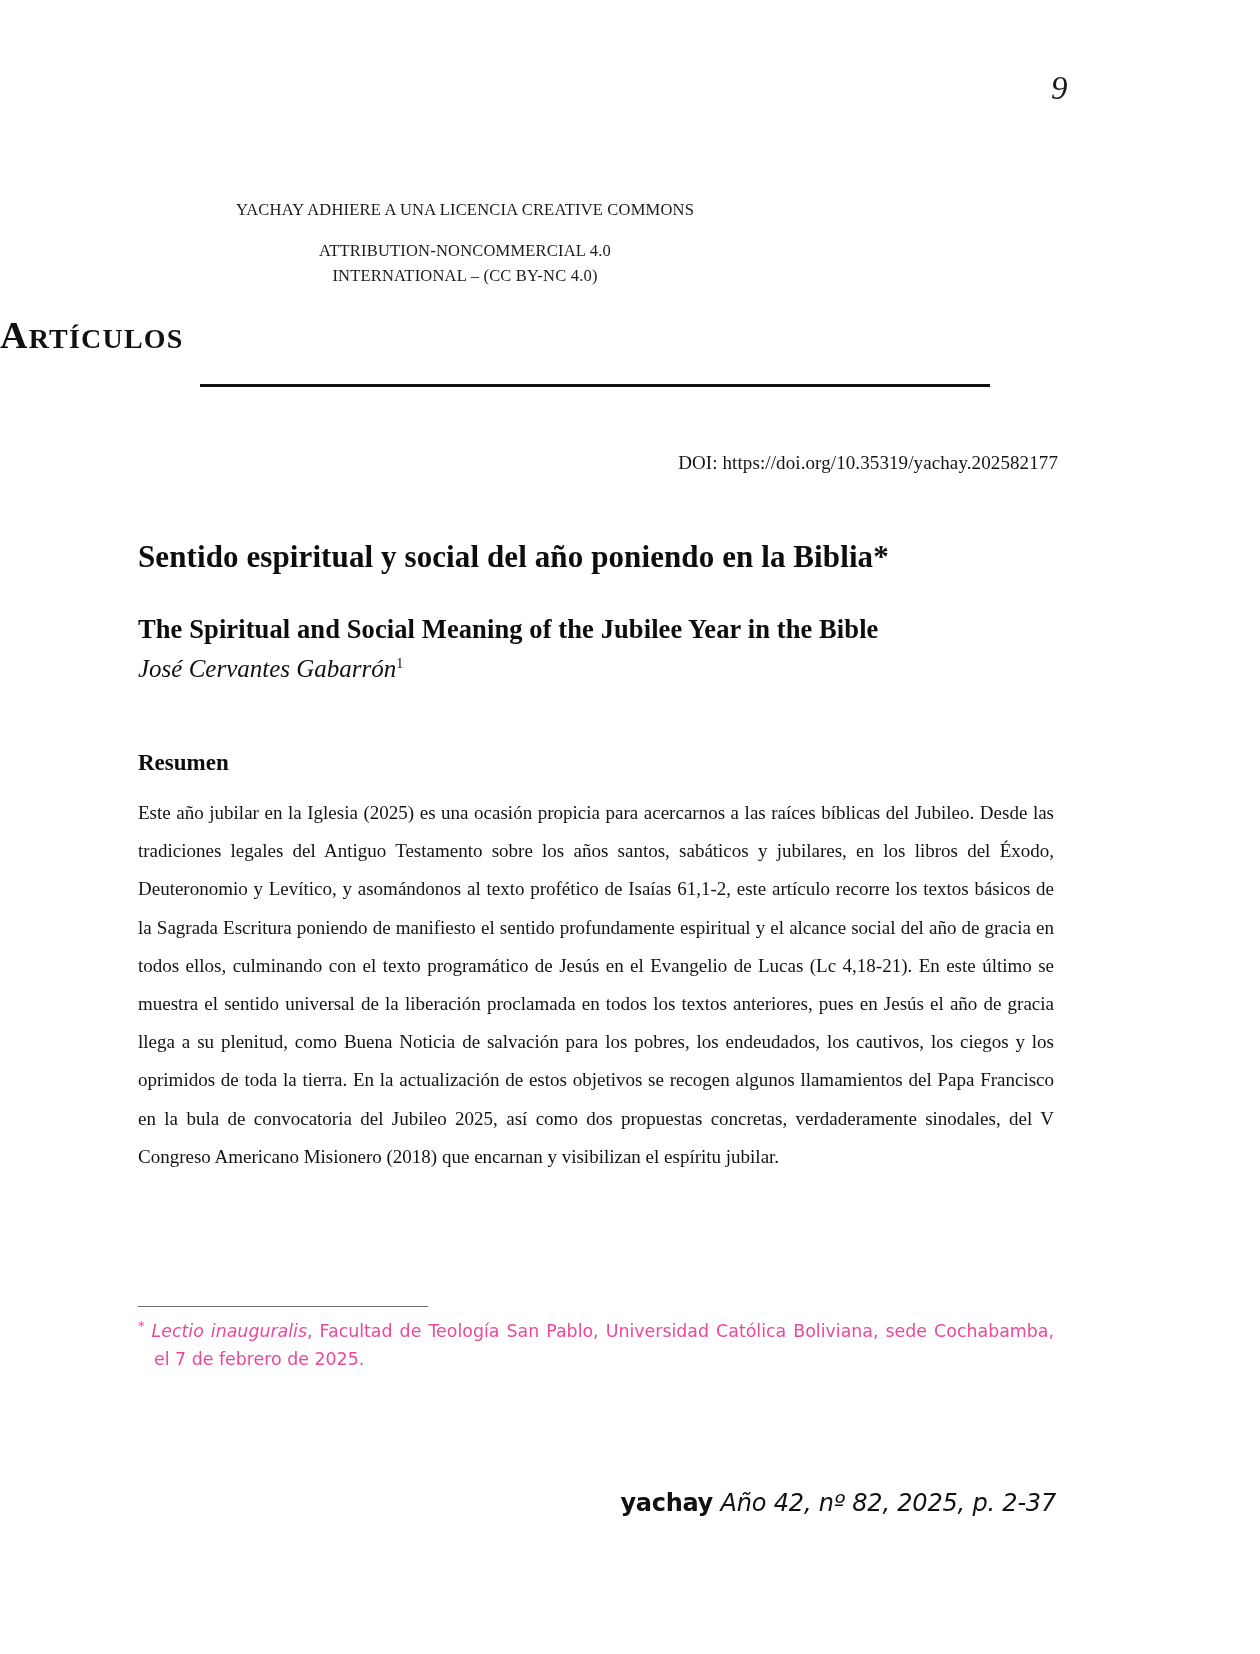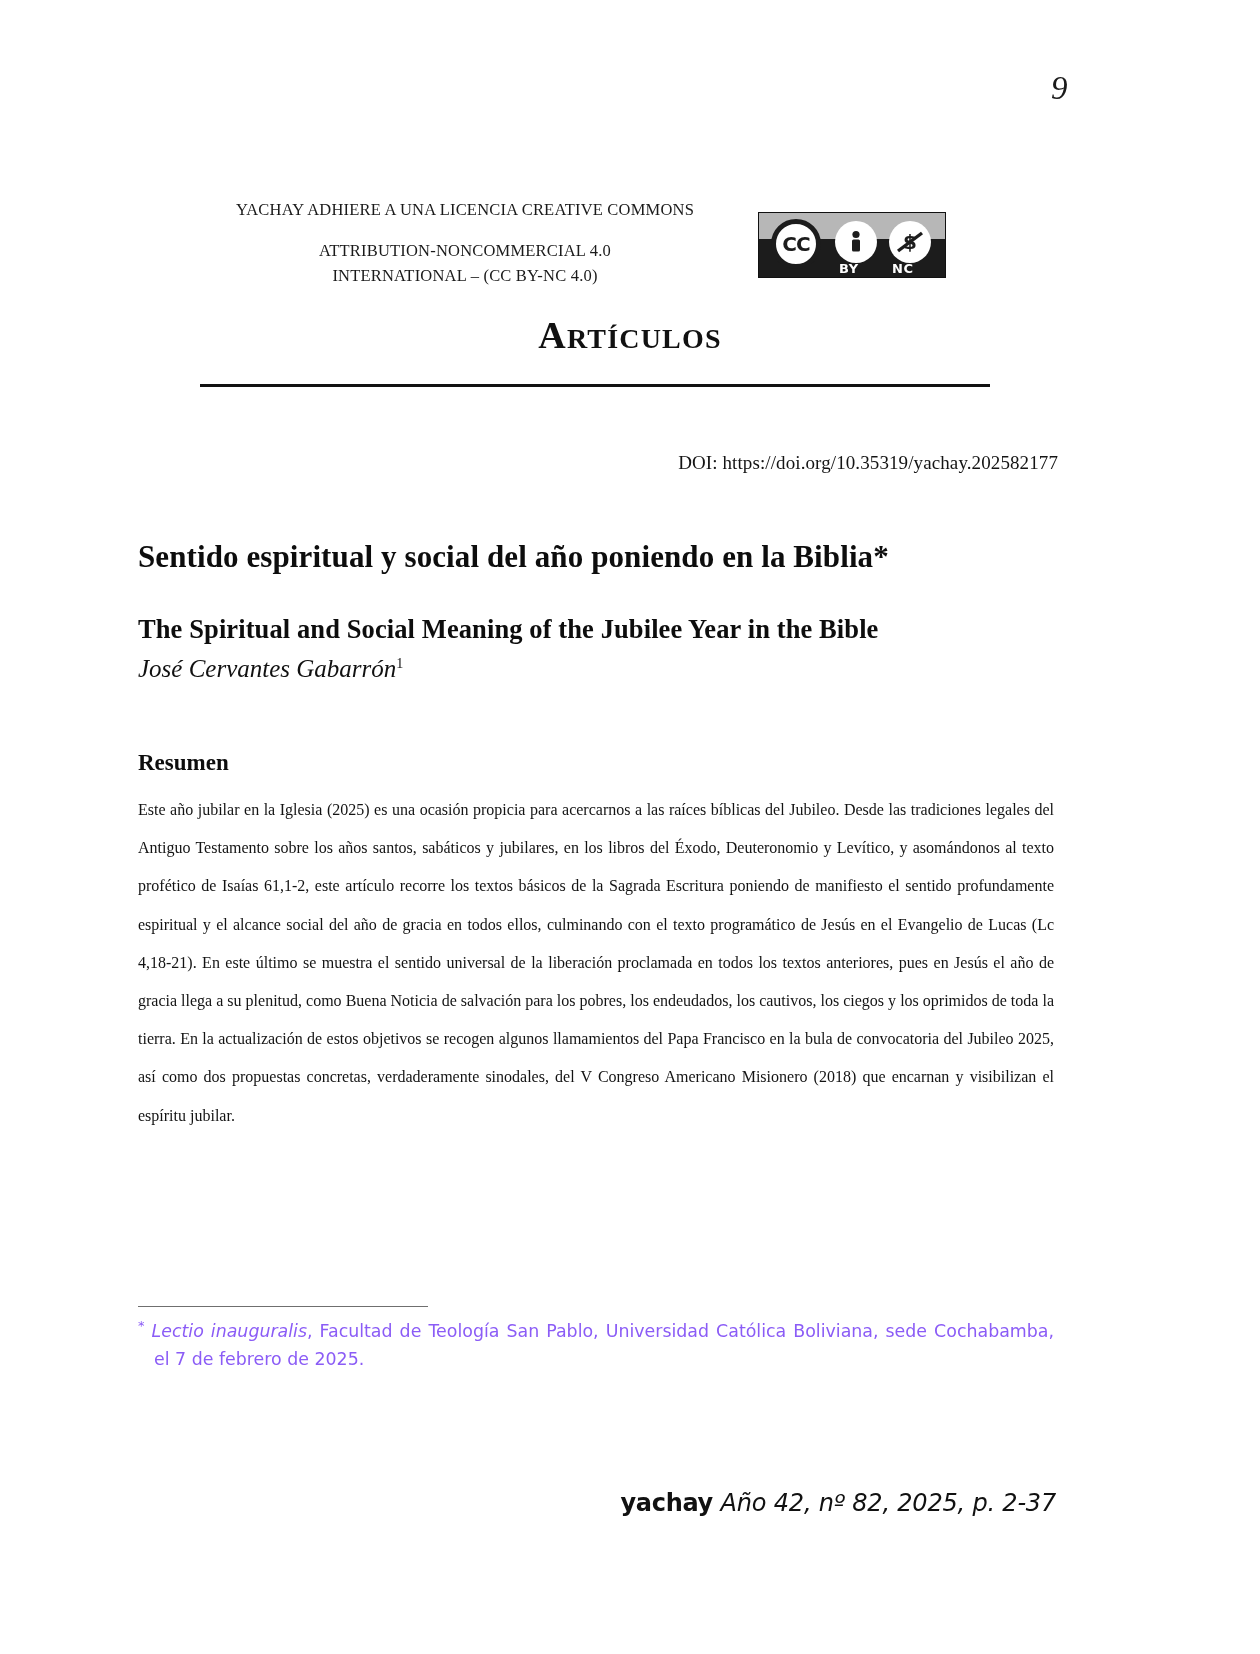--- a/index.html
+++ b/index.html
@@ -122,21 +122,21 @@
   }
   .cc-label.by { left: 80px; top: 48px; }
   .cc-label.nc { left: 133px; top: 48px; }
 
   
   .section-heading {
     position: absolute;
     top: 313px;
     left: 0;
     width: 1260px;
-    text-align: center;
+    text-align: left;
     font-size: 28px;
     font-weight: 700;
     letter-spacing: 1.2px;
     color: #111;
   }
   .section-heading .cap {
     font-size: 38px;
   }
   .section-heading .sc {
     font-size: 28px;
@@ -205,21 +205,21 @@
     font-size: 23px;
     font-weight: 700;
     color: #0d0d0d;
     margin-top: 25px;
   }
   .abstract-body {
     position: absolute;
     top: 775px;
     left: 138px;
     width: 916px;
-    font-size: 16px;
+    font-size: 19px;
     line-height: 38.2px;
     text-align: justify;
     text-justify: inter-word;
     color: #131313;
     hyphens: none;
   }
 
   
   .footnote-rule {
     position: absolute;
@@ -230,21 +230,21 @@
     background: #6f6f6f;
   }
   .footnotes {
     position: absolute;
     top: 1312px;
     left: 138px;
     width: 916px;
     font-family: "DejaVu Sans", "Liberation Sans", sans-serif;
     font-size: 17.4px;
     line-height: 28px;
-    color: #8b5cf6;
+    color: #ec4899;
   }
   .footnote {
     display: block;
     text-align: justify;
     margin-bottom: 2px;
     padding-left: 16px;
     text-indent: -16px;
   }
   .footnote .marker {
     font-size: 13px;
@@ -282,44 +282,20 @@
 
   <div class="folio">9</div>
 
   <div class="license-zone">
     <div class="license-text">
       <span class="license-line-1">YACHAY ADHIERE A UNA LICENCIA CREATIVE COMMONS</span>
       <span class="license-line-2">ATTRIBUTION-NONCOMMERCIAL 4.0</span>
       <span class="license-line-3">INTERNATIONAL – (CC BY-NC 4.0)</span>
     </div>
 
-    <div class="cc-badge">
-      <div class="band"></div>
-
-      <div class="cc-circle cc-main">
-        <span>CC</span>
-      </div>
-
-      <div class="cc-circle cc-by">
-        <svg width="30" height="30" viewBox="0 0 30 30" aria-hidden="true">
-          <circle cx="15" cy="7.5" r="3.6" fill="#1c1c1c"></circle>
-          <rect x="11" y="12.5" width="8" height="12" rx="1.6" fill="#1c1c1c"></rect>
-        </svg>
-      </div>
-
-      <div class="cc-circle cc-nc">
-        <svg width="32" height="32" viewBox="0 0 32 32" aria-hidden="true">
-          <text x="16" y="23" font-family="DejaVu Sans, sans-serif" font-size="20" font-weight="700" fill="#1c1c1c" text-anchor="middle">$</text>
-          <line x1="4" y1="25" x2="28" y2="7" stroke="#1c1c1c" stroke-width="3.4"></line>
-        </svg>
-      </div>
-
-      <div class="cc-label by">BY</div>
-      <div class="cc-label nc">NC</div>
-    </div>
   </div>
 
   <div class="section-heading">
     <span class="cap">A</span><span class="sc">RTÍCULOS</span>
   </div>
   <div class="heading-rule"></div>
 
   <div class="doi">DOI: https://doi.org/10.35319/yachay.202582177</div>
 
   <h1 class="title-es">Sentido espiritual y social del año poniendo en la Biblia*</h1>

